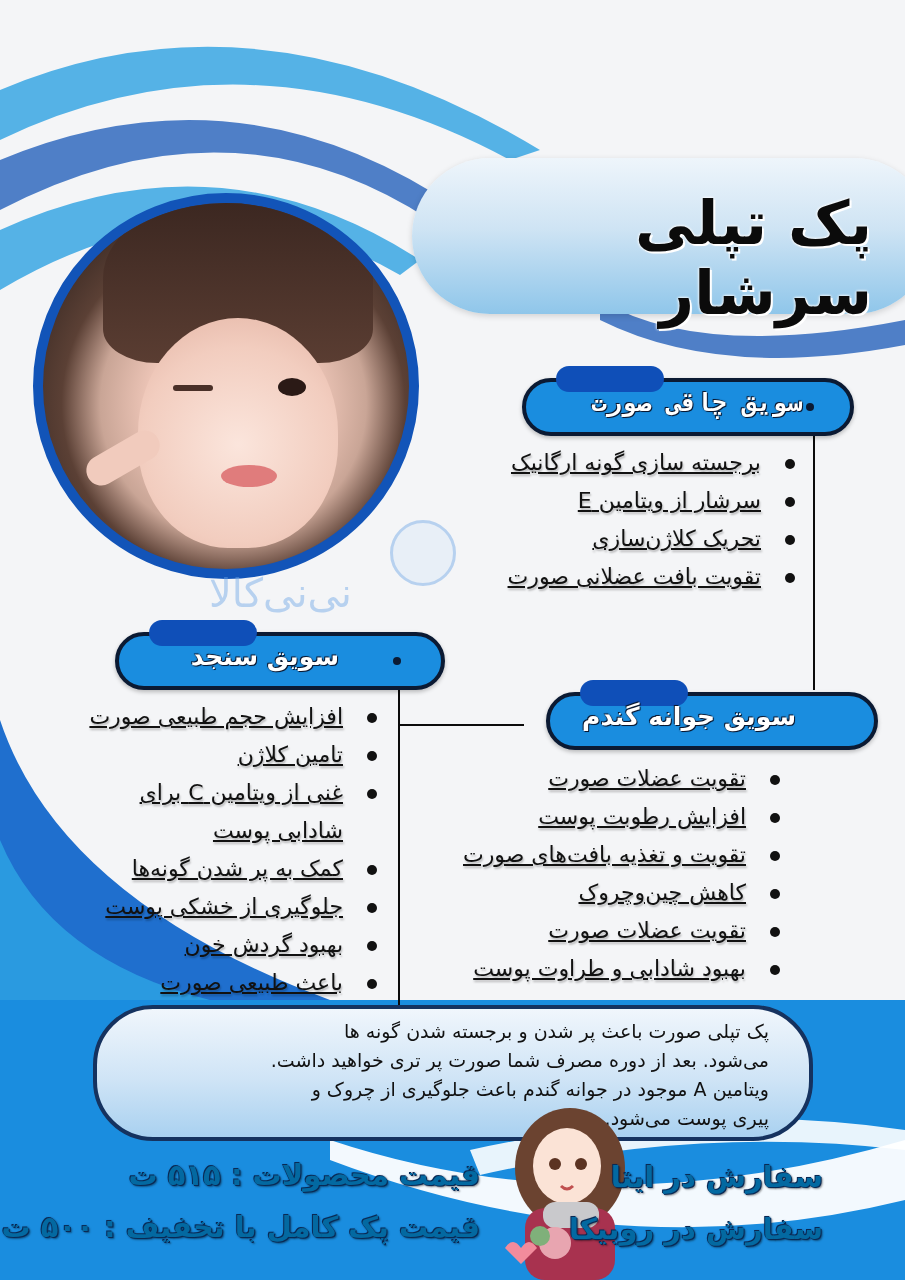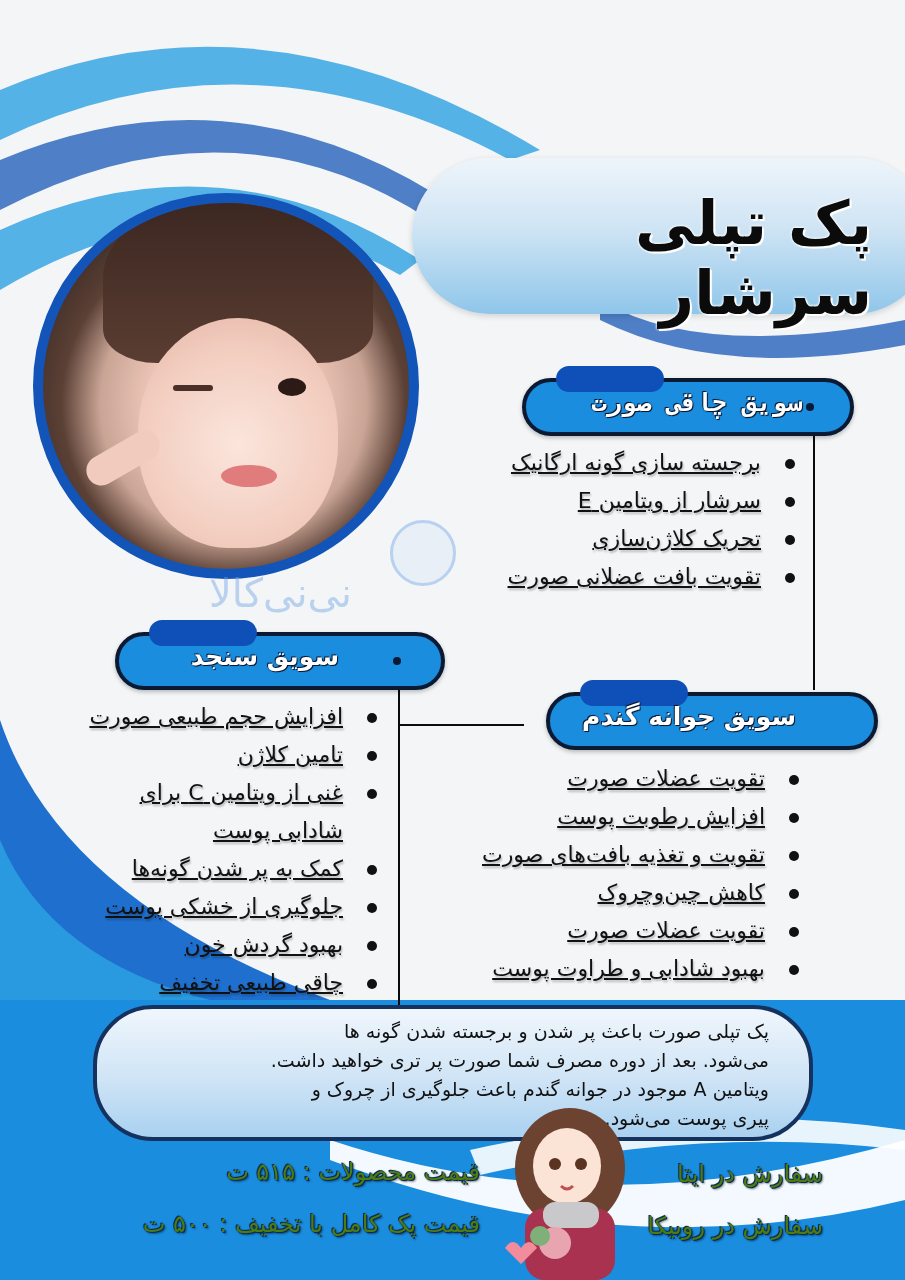--- a/index.html
+++ b/index.html
@@ -22,21 +22,21 @@
   .section-tab{position:absolute;top:-16px;width:108px;height:26px;border-radius:13px;background:#0f4fb8;}
   .section-label{position:absolute;top:6px;font-size:25px;font-weight:bold;color:#fff;direction:rtl;text-shadow:0 0 2px #0b1a33,1px 1px 0 #0b1a33,-1px -1px 0 #0b1a33;}
   .dot{position:absolute;width:8px;height:8px;border-radius:50%;background:#0b1a33;}
   ul.list{position:absolute;margin:0;padding:0;list-style:none;direction:rtl;}
   ul.list li{font-size:22px;color:#111;line-height:38px;position:relative;padding-right:42px;text-shadow:1px 2px 2px rgba(0,0,0,0.25);white-space:nowrap;text-decoration:underline;}
   ul.list li::before{content:"";position:absolute;right:8px;top:15px;width:10px;height:10px;border-radius:50%;background:#111;}
   ul.list li .cont{display:block;}
   .vline{position:absolute;background:#0b0b0b;}
   .info-box{left:93px;top:1005px;width:720px;height:136px;border-radius:60px;border:4px solid #15325f;box-sizing:border-box;background:linear-gradient(180deg,#f0f6fc 0%,#cfe4f6 55%,#a9d1f0 100%);text-decoration:underline;}
   .info-text{position:absolute;right:40px;top:8px;width:600px;direction:rtl;font-size:19px;line-height:29px;color:#111;text-align:right;}
-  .order{font-size:24px;font-weight:normal;color:#4d7c0f;direction:rtl;text-shadow:0 0 2px #0b2a55,1px 1px 0 #0b2a55,-1px -1px 0 #0b2a55,2px 2px 2px rgba(0,0,0,0.4);white-space:nowrap;}
+  .order{font-size:29px;font-weight:bold;color:#0369a1;direction:rtl;text-shadow:0 0 2px #0b2a55,1px 1px 0 #0b2a55,-1px -1px 0 #0b2a55,2px 2px 2px rgba(0,0,0,0.4);white-space:nowrap;}
   .anime{left:495px;top:1108px;width:150px;height:172px;}
 </style>
 </head>
 <body>
 
 <svg class="bg" width="905" height="1280" viewBox="0 0 905 1280">
   <path d="M0 90 Q260 -20 540 150 L510 160 Q250 20 0 140 Z" fill="#55b2e6"></path>
   <path d="M0 160 Q240 60 460 210 L430 220 Q230 90 0 210 Z" fill="#4f7fc7"></path>
   <path d="M0 230 Q220 130 420 260 L400 275 Q210 165 0 290 Z" fill="#55b2e6"></path>
   <path d="M600 300 Q700 360 905 320 L905 345 Q720 380 600 320 Z" fill="#4f7fc7"></path>
@@ -86,28 +86,28 @@
   <div class="section-label" style="right:102px;">سویق سنجد</div>
   <div class="dot" style="right:40px;top:21px;"></div>
 </div>
 <ul class="list" style="right:520px;top:698px;">
   <li>افزایش حجم طبیعی صورت</li>
   <li>تامین کلاژن</li>
   <li><span>غنی از ویتامین C برای</span><span class="cont">شادابی پوست</span></li>
   <li>کمک به پر شدن گونه‌ها</li>
   <li>جلوگیری از خشکی پوست</li>
   <li>بهبود گردش خون</li>
-  <li>چاقی طبیعی تخفیف</li>
+  <li>باعث طبیعی صورت</li>
 </ul>
 
 <div class="abs section-head" style="left:546px;top:692px;width:332px;">
   <div class="section-tab" style="left:30px;"></div>
   <div class="section-label" style="right:78px;">سویق جوانه گندم</div>
 </div>
-<ul class="list" style="right:98px;top:760px;">
+<ul class="list" style="right:117px;top:760px;">
   <li>تقویت عضلات صورت</li>
   <li>افزایش رطوبت پوست</li>
   <li>تقویت و تغذیه بافت‌های صورت</li>
   <li>کاهش چین‌وچروک</li>
   <li>تقویت عضلات صورت</li>
   <li>بهبود شادابی و طراوت پوست</li>
 </ul>
 
 <div class="abs info-box">
   <div class="info-text">

